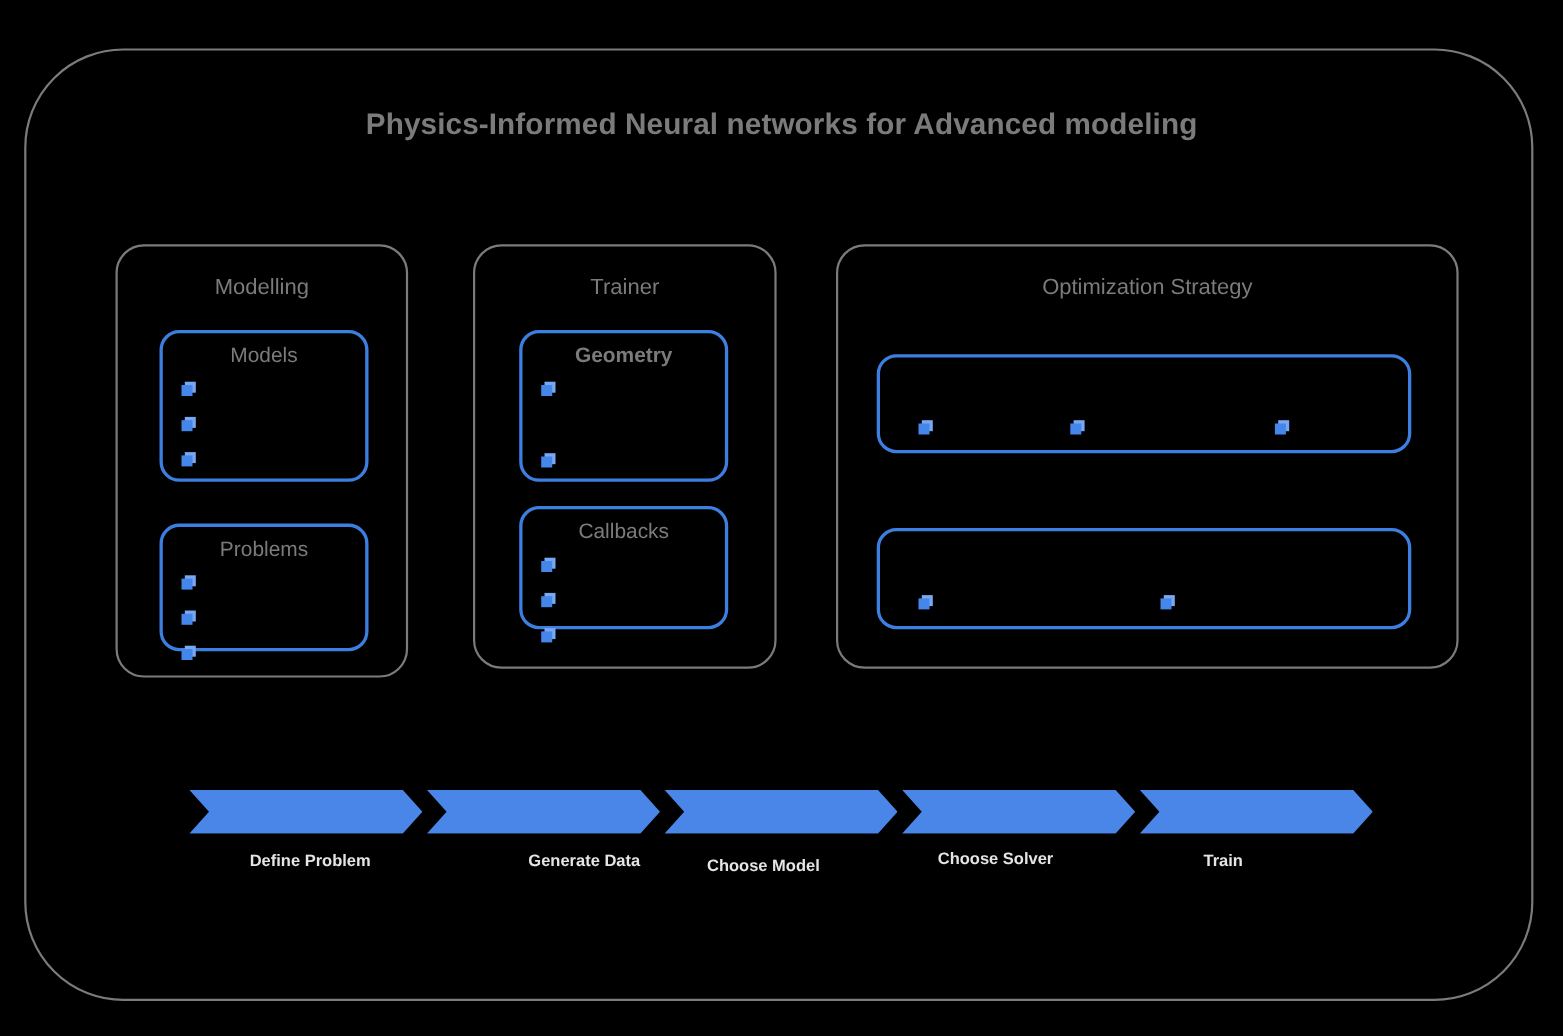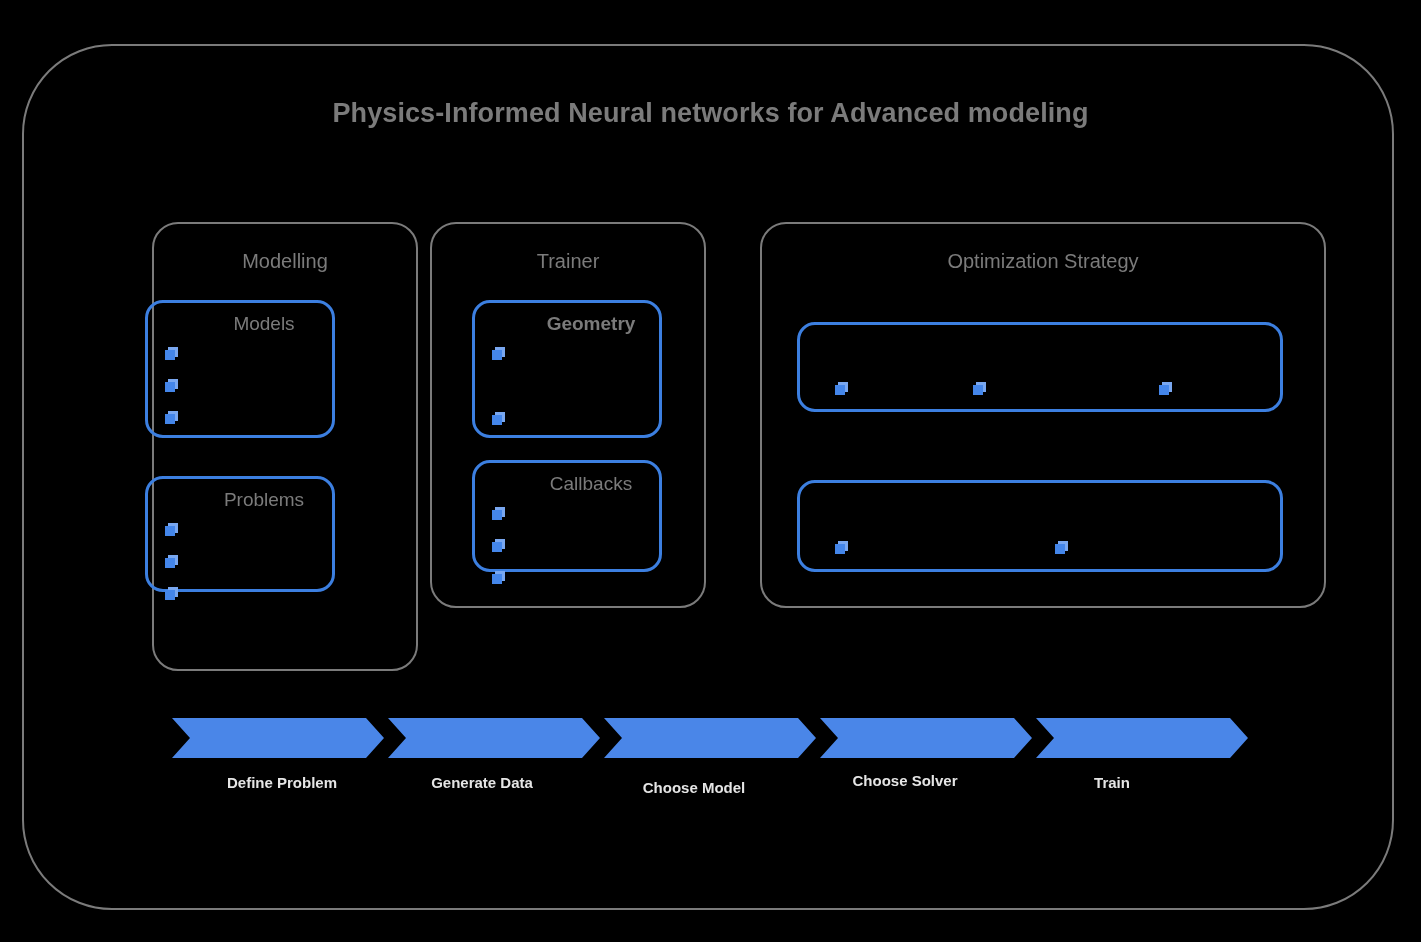--- a/index.html
+++ b/index.html
@@ -54,41 +54,40 @@
   .group-title {
     position: absolute;
     left: 0;
     top: 26px;
     width: 100%;
     text-align: center;
     font-size: 20px;
     color: #7b7b7b;
   }
 
-  #group-modelling { left: 105px;  top: 222px; width: 266px; height: 449px; margin-left: 47px; }
+  #group-modelling { left: 105px;  top: 222px; width: 266px; height: 394px; }
   #group-features  { left: 430px;  top: 222px; width: 276px; height: 386px; }
   #group-optimization { left: 760px; top: 222px; width: 566px; height: 386px; }
 
   
   .card {
     position: absolute;
     box-sizing: border-box;
     border: 3px solid #3c7fe0;
     border-radius: 18px;
     background: transparent;
   }
   .card-title {
     position: absolute;
     left: 0;
     top: 10px;
     width: 100%;
     text-align: center;
     font-size: 19px;
     color: #7b7b7b;
-    padding-left: 24px;
   }
 
   #card-models    { left: 145px; top: 300px; width: 190px; height: 138px; }
   #card-problems  { left: 145px; top: 460px; width: 190px; height: 116px; margin-top: 16px; }
   #card-geometry  { left: 472px; top: 300px; width: 190px; height: 138px; font-weight: bold; }
   #card-callbacks { left: 472px; top: 460px; width: 190px; height: 112px; }
   #card-solver    { left: 797px; top: 322px; width: 486px; height: 90px; }
   #card-trainer   { left: 797px; top: 480px; width: 486px; height: 92px; }
 
   
@@ -251,16 +250,16 @@
 
 <div id="pipeline">
   <div class="chevron first" style="left:0px;   width:212px;"></div>
   <div class="chevron" style="left:216px; width:212px;"></div>
   <div class="chevron" style="left:432px; width:212px;"></div>
   <div class="chevron" style="left:648px; width:212px;"></div>
   <div class="chevron" style="left:864px; width:212px;"></div>
 </div>
 
 <div class="step-label" style="left:182px; top:774px; width:200px;">Define Problem</div>
-<div class="step-label" style="left:382px; top:774px; width:200px;">Generate Data</div>
+<div class="step-label" style="left:382px; top:774px; width:200px;text-align:right;">Generate Data</div>
 <div class="step-label" style="left:594px; top:779px; width:200px;">Choose Model</div>
 <div class="step-label" style="left:805px; top:772px; width:200px;">Choose Solver</div>
 <div class="step-label" style="left:1012px; top:774px; width:200px;">Train</div>
 
 </body></html>

